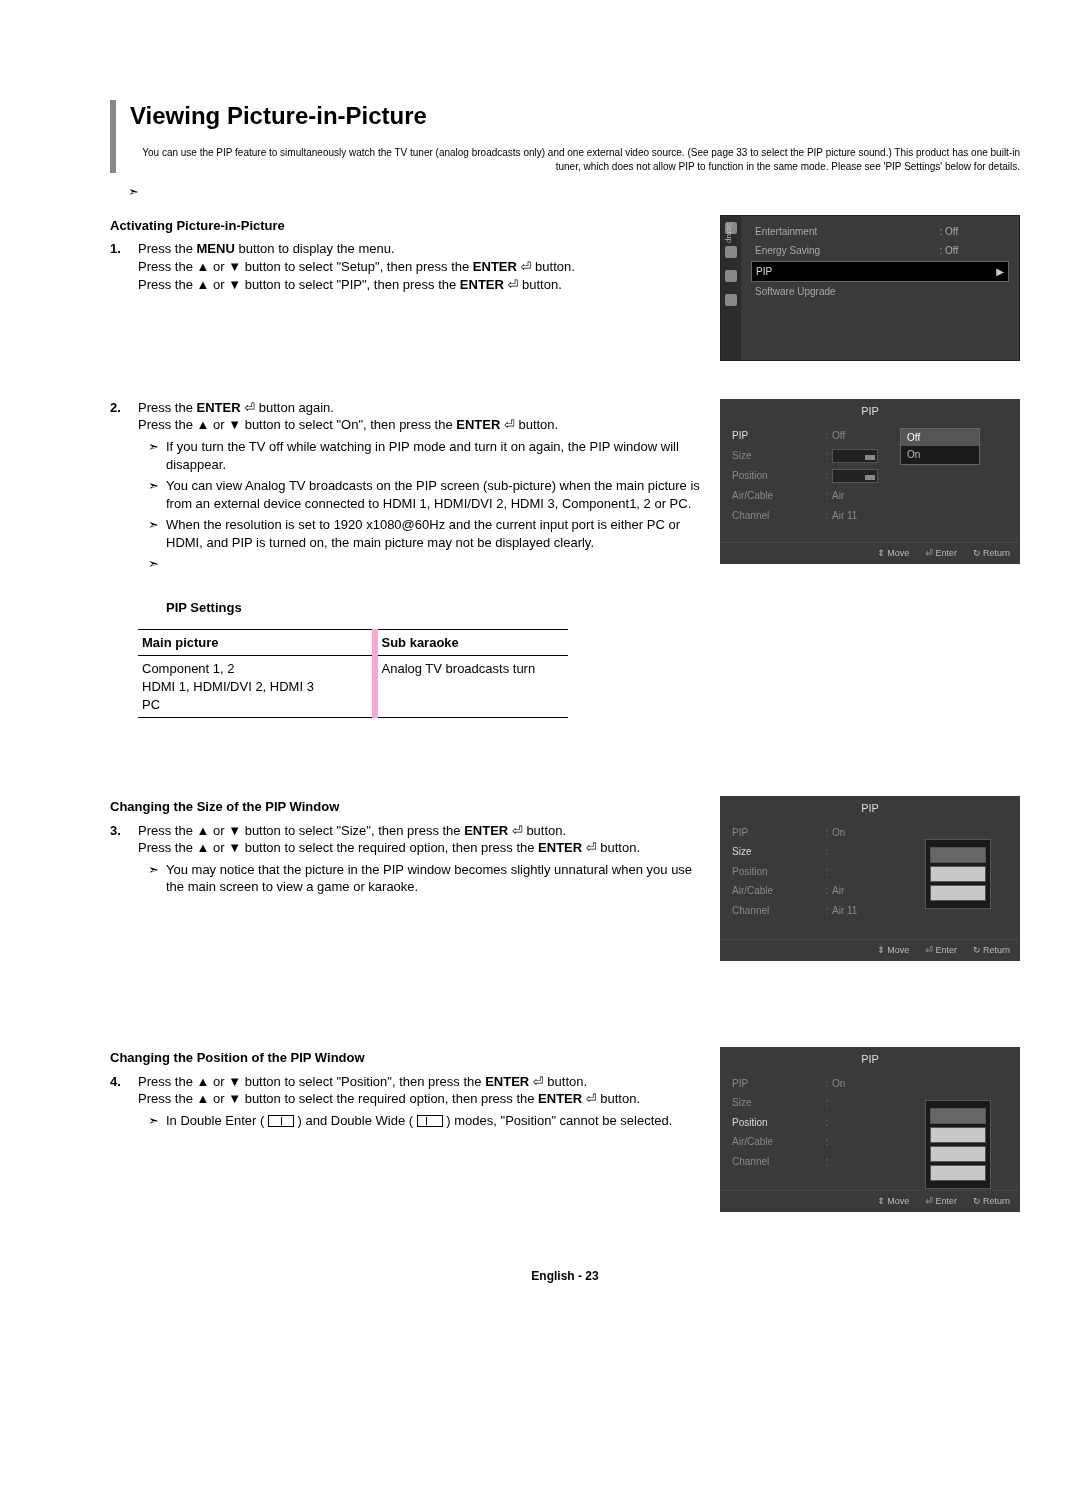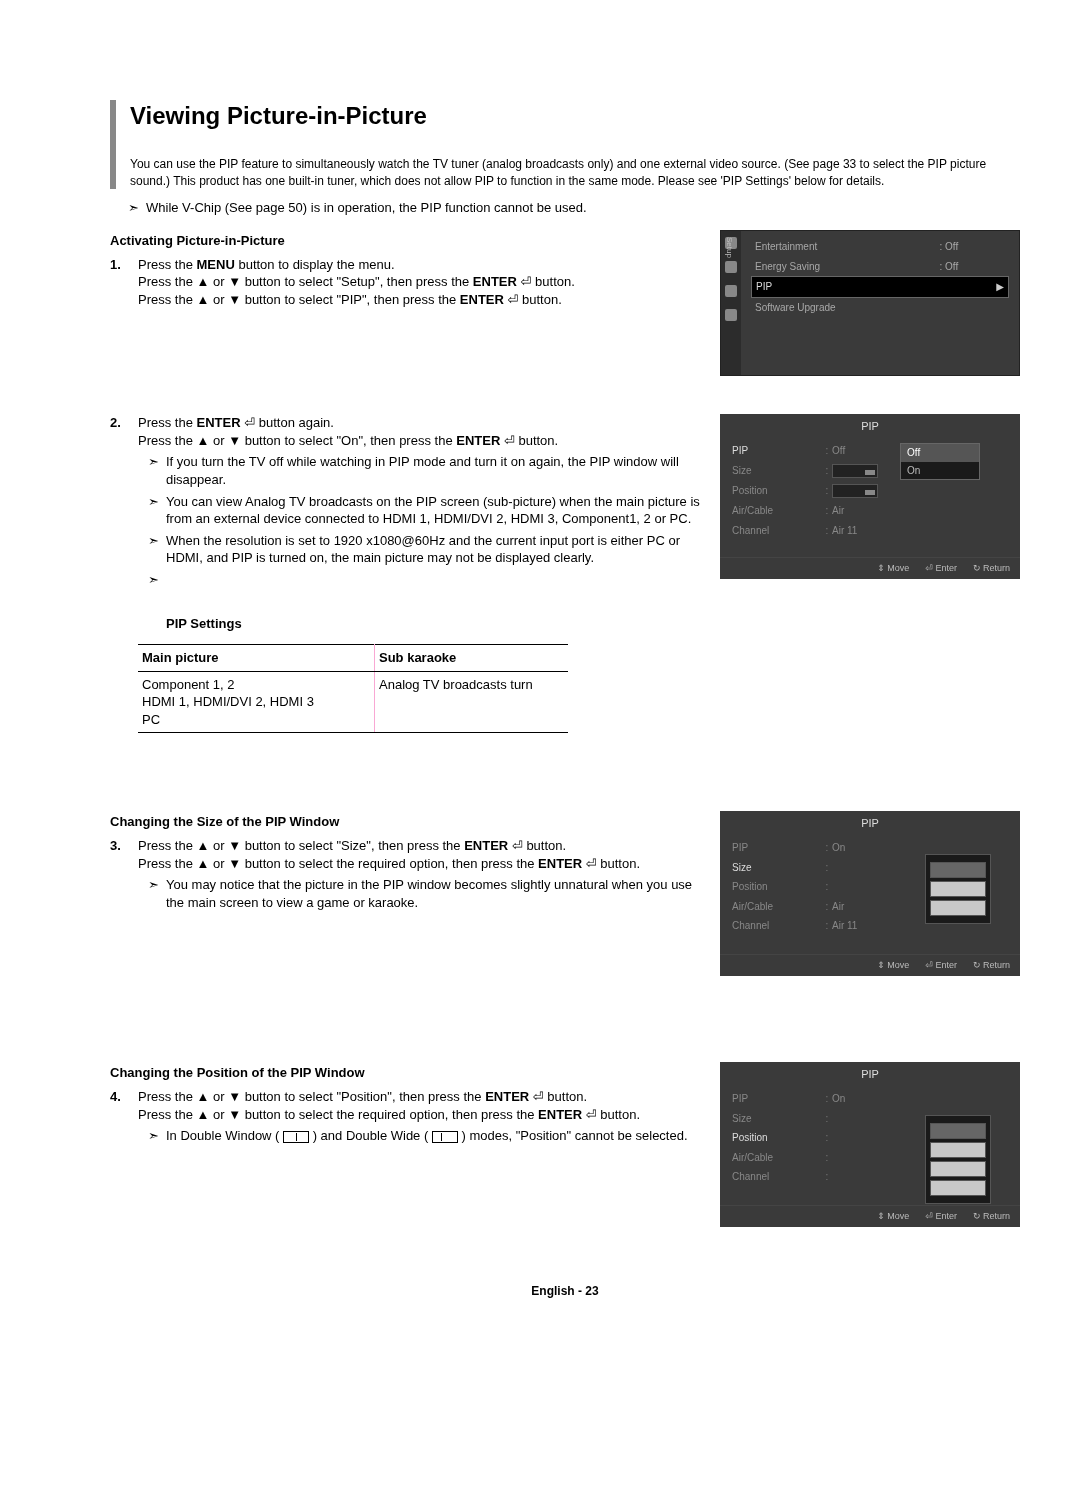--- a/index.html
+++ b/index.html
@@ -1,37 +1,37 @@
 <!DOCTYPE html>
 <html><head>
 <meta charset="utf-8">
 <style>
   * { box-sizing: border-box; margin: 0; padding: 0; }
   body { font-family: Arial, Helvetica, sans-serif; font-size: 13px; color: #000; background: #fff; width: 1080px; margin: 0 auto; padding: 100px 60px 40px 110px; line-height: 1.35; }
   .title-bar { border-left: 6px solid #888; padding-left: 14px; margin-bottom: 6px; }
-  h1 { font-size: 24px; font-weight: bold; margin-bottom: 24px; }
-  .intro { font-size: 12px; margin-bottom: 10px; }
+  h1 { font-size: 24px; font-weight: bold; margin-bottom: 14px; }
+  .intro { font-size: 10px; margin-bottom: 10px; text-align: right; }
   .note-row { display: flex; align-items: flex-start; margin: 4px 0 14px 18px; }
   .note-icon { width: 18px; flex-shrink: 0; }
   .content-row { display: flex; align-items: flex-start; gap: 20px; margin-bottom: 20px; }
   .text-col { flex: 1; min-width: 0; }
   .osd-col { width: 300px; flex-shrink: 0; }
   .subhead { font-weight: bold; margin: 2px 0 6px 0; }
   ol.steps { list-style: none; padding: 0; }
   ol.steps > li { display: flex; margin-bottom: 8px; }
   ol.steps .num { font-weight: bold; width: 28px; flex-shrink: 0; }
   ol.steps .body { flex: 1; }
   .sub-note { display: flex; margin: 4px 0 4px 10px; }
   .sub-note .note-icon { width: 18px; }
   .sub-note .txt { flex: 1; }
   .small-bold { font-weight: bold; margin-top: 44px; }
   table.pip { border-collapse: collapse; width: 430px; margin: 6px 0 8px 28px; }
   table.pip th, table.pip td { border-top: 1px solid #000; border-bottom: 1px solid #000; padding: 4px 10px 4px 4px; text-align: left; vertical-align: top; font-size: 13px; }
   table.pip th { font-weight: bold; }
-  table.pip th:first-child, table.pip td:first-child { border-right: 1px solid #f9a8d4; width: 55%; }
+  table.pip th:first-child, table.pip td:first-child { border-right: 6px solid #f9a8d4; width: 55%; }
   .osd { background: #3a3a3a; color: #a8a8a8; font-size: 10px; border: 1px solid #222; margin-bottom: 18px; position: relative; }
   .osd .osd-inner { display: flex; min-height: 144px; }
   .osd .sidebar { width: 20px; background: #2c2c2c; display: flex; flex-direction: column; align-items: center; padding-top: 6px; gap: 12px; position: relative; }
   .osd .sidebar .vlabel { position: absolute; left: 2px; top: 6px; writing-mode: vertical-rl; font-size: 8px; color: #bbb; }
   .osd .sidebar .ic { width: 12px; height: 12px; background: #888; border-radius: 2px; }
   .osd .main { flex: 1; padding: 6px 10px 22px 10px; border-radius: 18px; }
   .osd .row { display: flex; justify-content: space-between; padding: 3px 4px; }
   .osd .row.sel { background: #000; color: #ddd; border: 1px solid #666; }
   .osd .row .lab { flex: 1; }
   .osd .row .sep { width: 8px; text-align: center; }
@@ -65,21 +65,20 @@
 </head>
 <body>
 
 <div class="title-bar">
   <h1>Viewing Picture-in-Picture</h1>
   <p class="intro">You can use the PIP feature to simultaneously watch the TV tuner (analog broadcasts only) and one external video source. (See page 33 to select the PIP picture sound.)  This product has one built-in tuner, which does not allow PIP to function in the same mode. Please see 'PIP Settings' below for details.</p>
 </div>
 
 <div class="note-row">
   <span class="note-icon">➣</span>
-  <span>While V-Chip (See page 50) is in operation, the PIP function cannot be used.</span>
 </div>
 
 <div class="content-row">
   <div class="text-col">
     <div class="subhead">Activating Picture-in-Picture</div>
     <ol class="steps">
       <li>
         <span class="num">1.</span>
         <span class="body">
           <span>Press the </span><b>MENU</b><span> button to display the menu.</span><br>
@@ -275,21 +274,21 @@
   <div class="text-col">
     <div class="subhead">Changing the Position of the PIP Window</div>
     <ol class="steps">
       <li>
         <span class="num">4.</span>
         <span class="body">
           <span>Press the ▲ or ▼ button to select "Position", then press the </span><b>ENTER</b> <span class="enter-icon">⏎</span><span> button.</span><br>
           <span>Press the ▲ or ▼ button to select the required option, then press the </span><b>ENTER</b> <span class="enter-icon">⏎</span><span> button.</span>
           <div class="sub-note">
               <span class="note-icon">➣</span>
-              <span class="txt"><span>In Double Window ( </span><span class="rect-icon"></span><span> ) and Double Wide ( </span><span class="rect-icon wide"></span><span> ) modes, "Position" cannot be selected.</span></span>
+              <span class="txt"><span>In Double Enter ( </span><span class="rect-icon"></span><span> ) and Double Wide ( </span><span class="rect-icon wide"></span><span> ) modes, "Position" cannot be selected.</span></span>
             </div>
         </span>
       </li>
     </ol>
   </div>
   <div class="osd-col">
     <div class="osd2">
       <div class="osd-title">PIP</div>
       <div class="body">
         <div class="row2">

